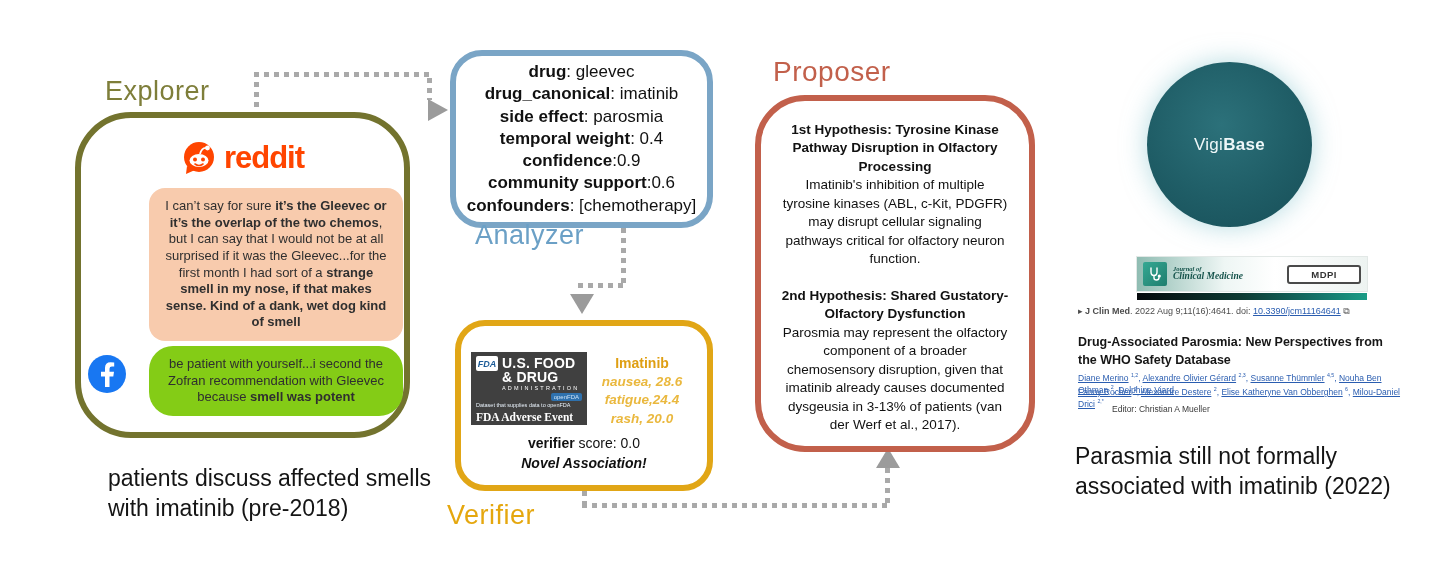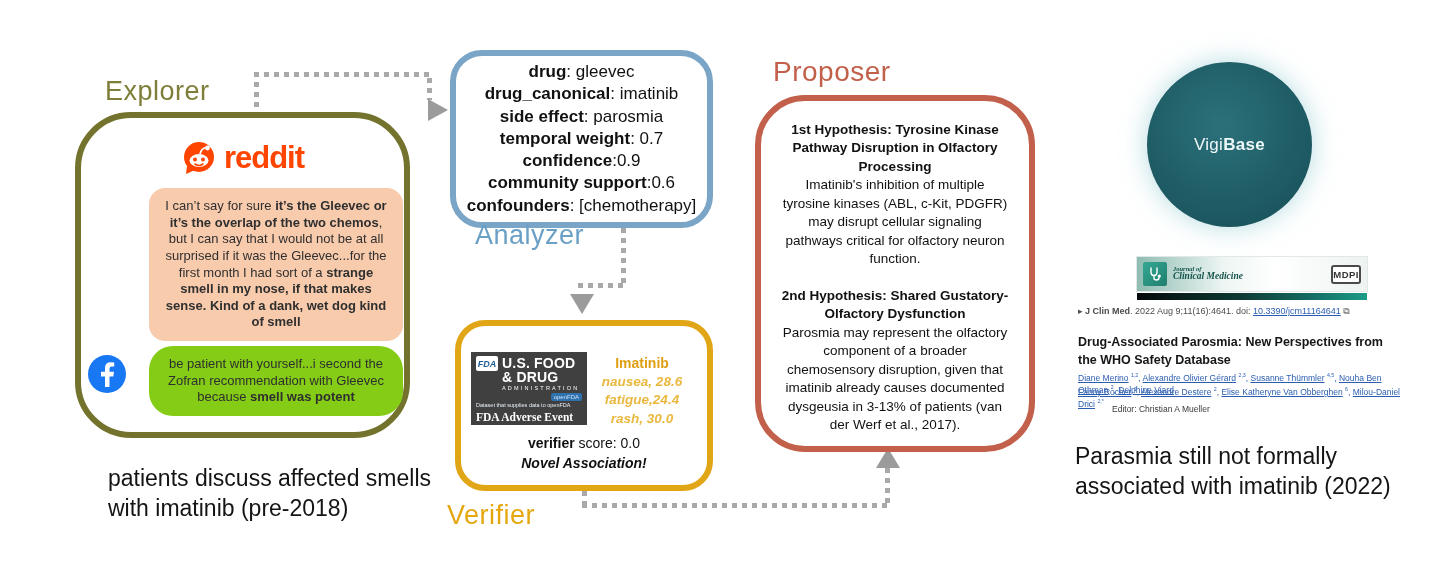--- a/index.html
+++ b/index.html
@@ -80,21 +80,21 @@
 
   .jcm-banner{position:absolute;left:1137px;top:257px;width:230px;height:34px;
               background:linear-gradient(90deg,#8fbcb2 0%,#eef6f4 38%,#ffffff 60%,#edf3f1 100%);
               display:flex;align-items:center;padding:0 6px;box-sizing:border-box;box-shadow:0 0 0 1px #e2e8e6;}
   .steth-box{width:24px;height:24px;background:linear-gradient(135deg,#35a893,#1f7e6e);flex:none;
              display:flex;align-items:center;justify-content:center;border-radius:2px;}
   .jcm-name{margin-left:6px;color:#16544c;font-family:"Liberation Serif",serif;line-height:1.05;}
   .jcm-small{font-size:6.5px;font-weight:700;font-style:italic;}
   .jcm-big{font-size:9.5px;font-weight:700;font-style:italic;}
   .mdpi{margin-left:auto;background:#fff;border:2px solid #4a4a4a;border-radius:3px;color:#333;
-        font-weight:700;font-size:9.5px;padding:2px 0;letter-spacing:0.5px;}
+        font-weight:700;font-size:9.5px;padding:2px 22px;letter-spacing:0.5px;}
   .jcm-bar{position:absolute;left:1137px;top:293px;width:230px;height:7px;
            background:linear-gradient(90deg,#05090c 0%,#0e3a33 45%,#14756b 80%,#1a9c86 100%);}
 
   .cite-line{position:absolute;left:1078px;top:306px;font-size:9px;color:#4c4c4c;}
   .art-title{position:absolute;left:1078px;top:333px;width:322px;font-size:12.5px;font-weight:700;
              line-height:1.45;color:#161616;}
   .authors{position:absolute;left:1078px;width:326px;font-size:8.5px;color:#2a5db0;line-height:1.3;}
   .auth1{top:372px;}
   .auth2{top:386px;}
   .editor{position:absolute;left:1078px;top:404px;font-size:8.5px;color:#3a3a3a;padding-left:34px;}
@@ -144,21 +144,21 @@
     </div>
     <div class="quote quote2"><span>be patient with yourself...i second the Zofran recommendation with Gleevec because </span><span class="b">smell was potent</span></div>
   </div>
   <div class="caption cap-left">patients discuss affected smells with imatinib (pre-2018)</div>
 
   <div class="agent-box box-analyzer">
     <div class="analyzer-body">
       <div><span class="b">drug</span><span>: gleevec</span></div>
       <div><span class="b">drug_canonical</span><span>: imatinib</span></div>
       <div><span class="b">side effect</span><span>: parosmia</span></div>
-      <div><span class="b">temporal weight</span><span>: 0.7</span></div>
+      <div><span class="b">temporal weight</span><span>: 0.4</span></div>
       <div><span class="b">confidence</span><span>:0.9</span></div>
       <div><span class="b">community support</span><span>:0.6</span></div>
       <div><span class="b">confounders</span><span>: [chemotherapy]</span></div>
     </div>
   </div>
   <div class="agent-label lab-analyzer">Analyzer</div>
 
   <div class="agent-box box-verifier">
     <div class="ver-row">
       <div class="fda-logo">
@@ -173,21 +173,21 @@
         <div class="fda-note">Dataset that supplies data to openFDA</div>
         <div class="fda-system">
           <div>FDA Adverse Event</div>
           <div>Reporting System</div>
         </div>
       </div>
       <div class="faers-stats">
         <div class="faers-drug">Imatinib</div>
         <div class="faers-effect">nausea, 28.6</div>
         <div class="faers-effect">fatigue,24.4</div>
-        <div class="faers-effect">rash, 30.0</div>
+        <div class="faers-effect">rash, 20.0</div>
       </div>
     </div>
     <div class="ver-score">
       <div><span class="b">verifier</span><span> score: 0.0</span></div>
       <div class="novel">Novel Association!</div>
     </div>
   </div>
   <div class="agent-label lab-verifier">Verifier</div>
 
   <div class="agent-label lab-proposer">Proposer</div>

